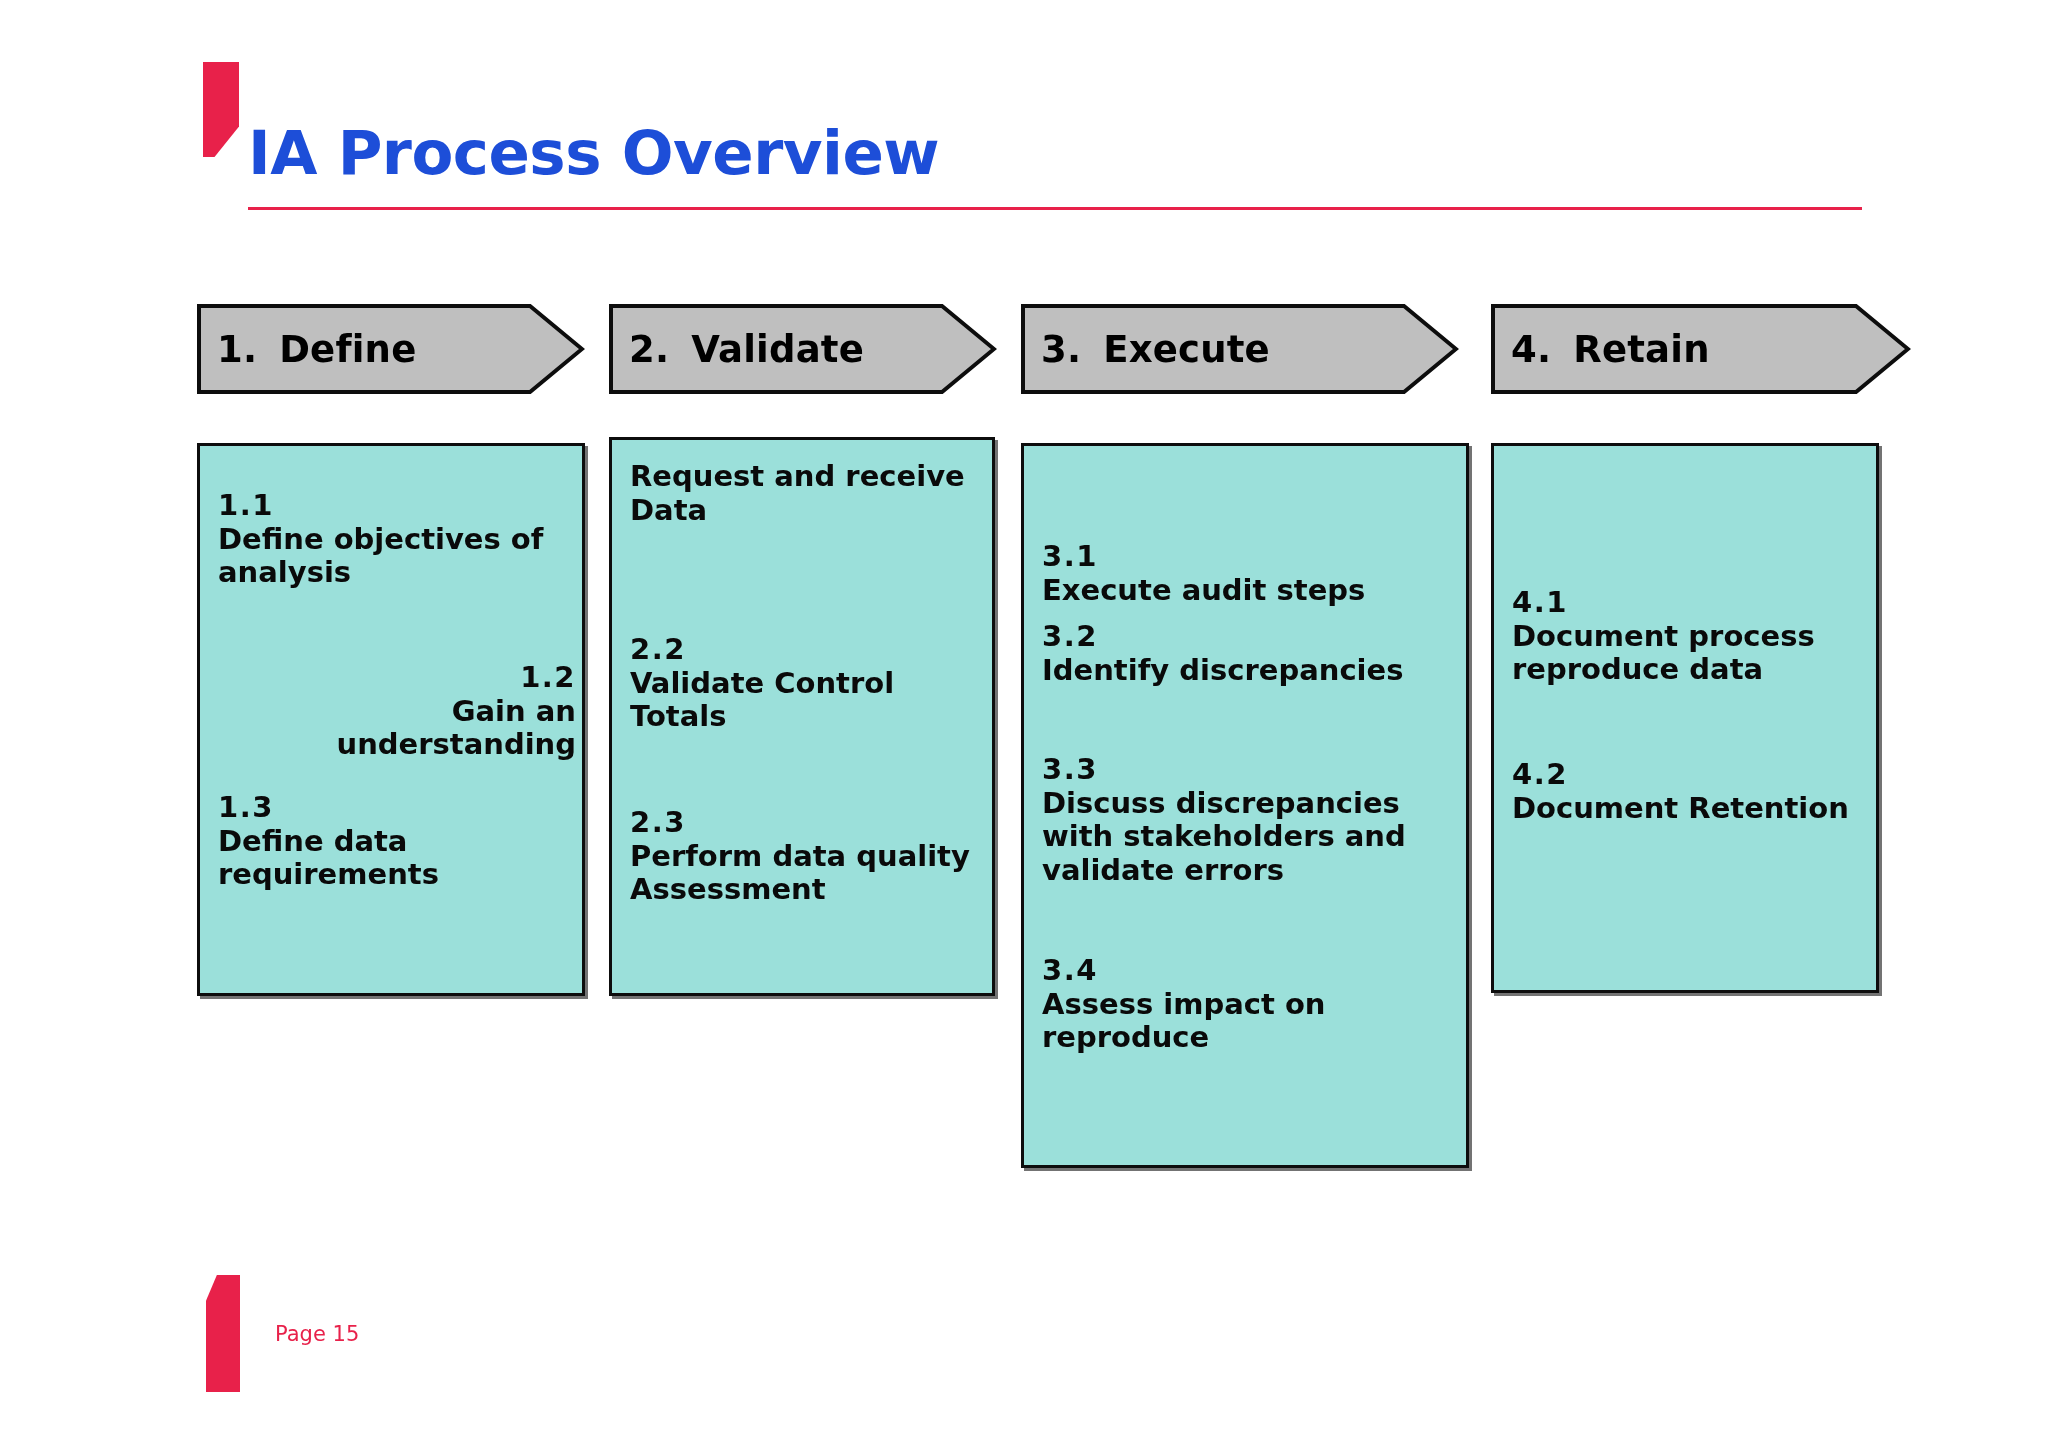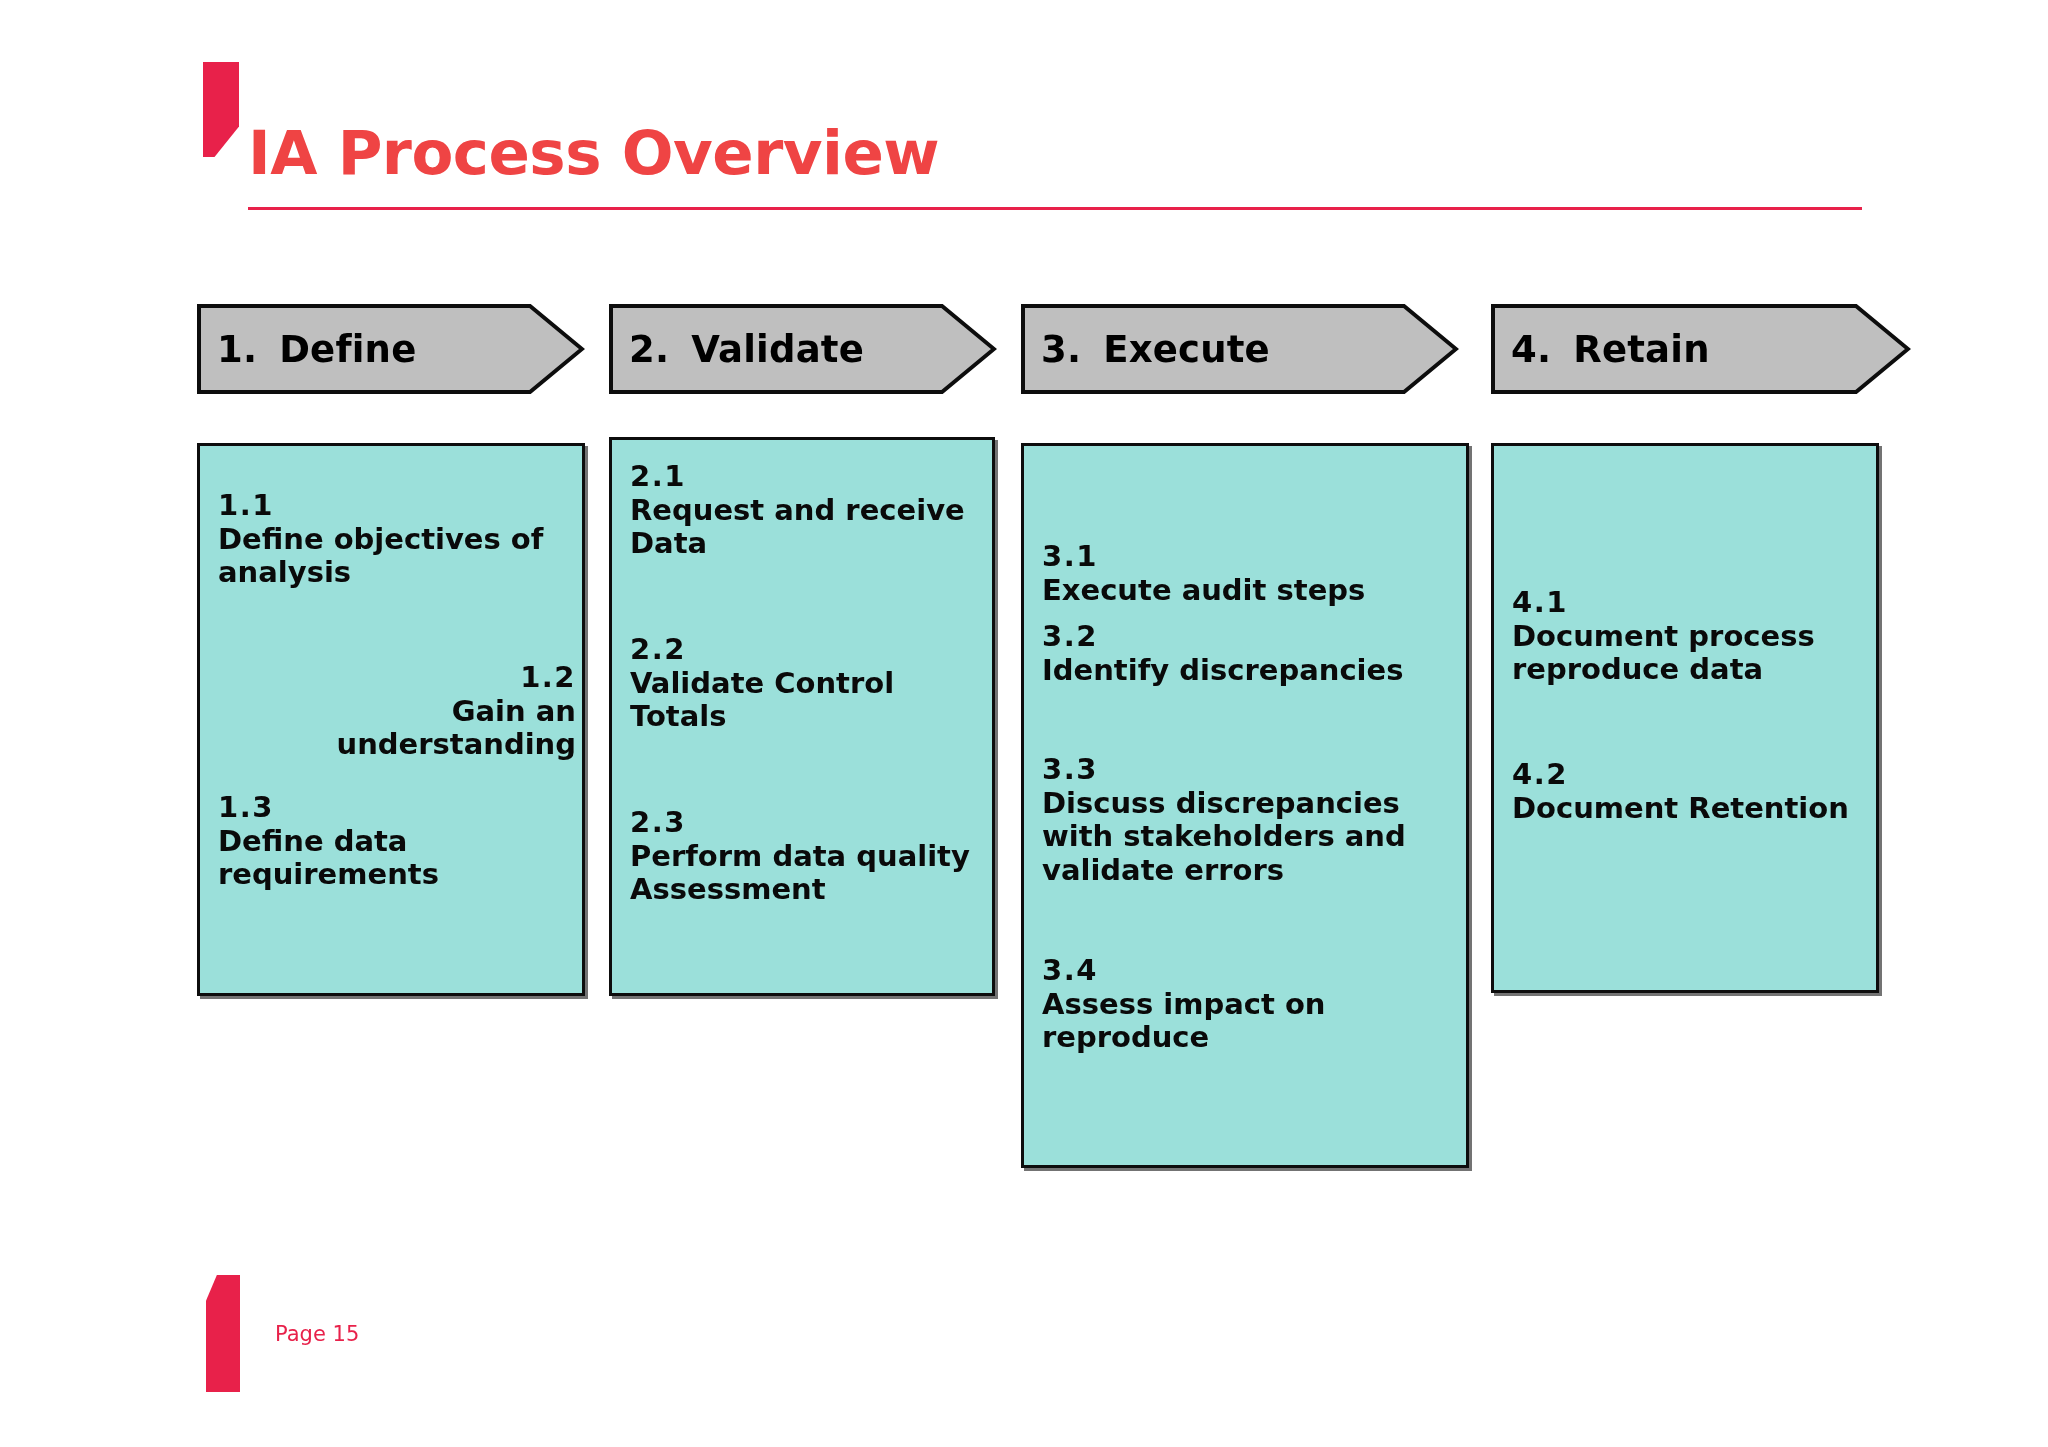--- a/index.html
+++ b/index.html
@@ -32,21 +32,21 @@
     background: #E8214A;
     clip-path: polygon(0 0, 100% 0, 100% 68%, 32% 100%, 0 100%);
   }
 
   .page-title {
     position: absolute;
     left: 248px;
     top: 122px;
     font-size: 61px;
     font-weight: bold;
-    color: #ef4444;
+    color: #1d4ed8;
     letter-spacing: -0.5px;
     line-height: 1;
     white-space: nowrap;
   }
 
   .title-rule {
     position: absolute;
     left: 248px;
     top: 207px;
     width: 1614px;
@@ -173,21 +173,20 @@
       <svg viewBox="0 0 388 92" preserveAspectRatio="none">
         <polygon points="2,3 333,3 385,46 333,89 2,89" fill="#BFBFBF" stroke="#0d0d0d" stroke-width="4"></polygon>
       </svg>
       <div class="arrow-label">
         <span class="arrow-num">2.</span>
         <span>Validate</span>
       </div>
     </div>
     <div class="content-box" style="left:609px; top:437px; width:386px; height:559px;">
       <div class="step" style="top:20px;">
-        <span class="step-num">2.1</span>
         <span class="step-text">Request and receive Data</span>
       </div>
       <div class="step" style="top:193px;">
         <span class="step-num">2.2</span>
         <span class="step-text">Validate Control Totals</span>
       </div>
       <div class="step" style="top:366px;">
         <span class="step-num">2.3</span>
         <span class="step-text">Perform data quality Assessment</span>
       </div>

